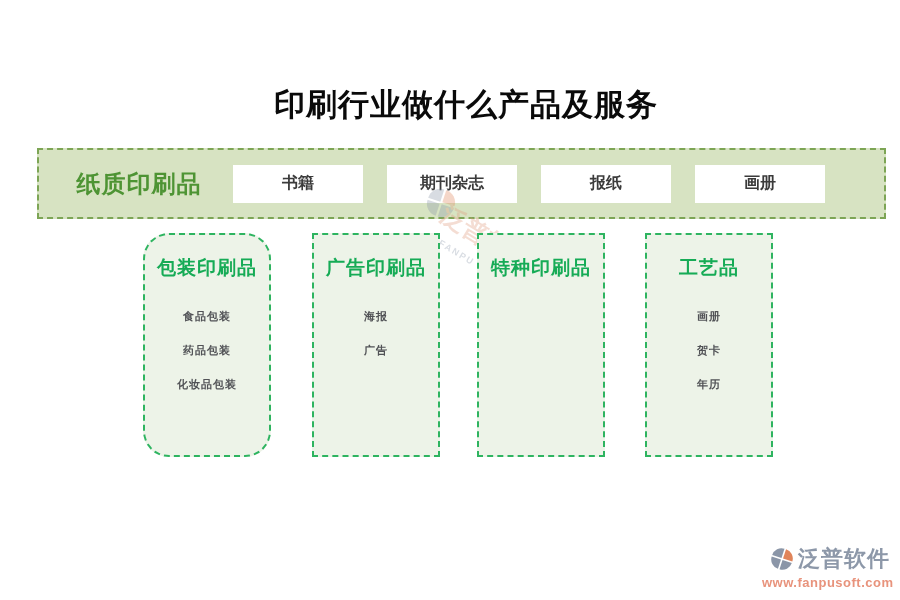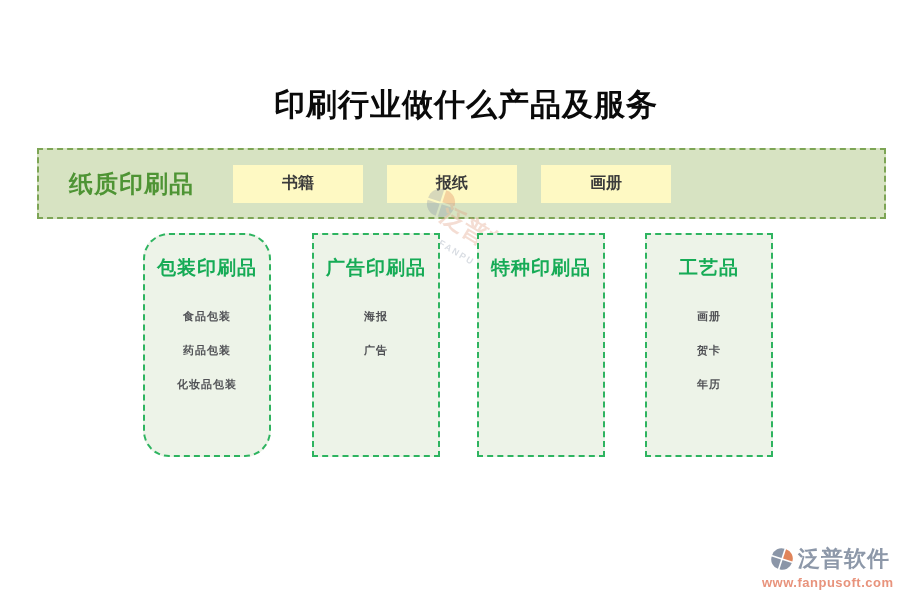--- a/index.html
+++ b/index.html
@@ -15,29 +15,29 @@
   }
   .page-title{
     position:absolute;top:68px;left:0;width:100%;
     text-align:center;font-size:31px;font-weight:bold;color:var(--title-text);
     margin:16px;letter-spacing:1px;
   }
   
   .band{
     position:absolute;left:37px;top:148px;width:845px;height:67px;
     background:var(--band-bg);border:2px dashed var(--band-border);
-    display:flex;align-items:center;
+    display:flex;align-items:center;text-align:center;
   }
   .band-label{
     margin-left:30px;width:140px;flex:0 0 auto;
     font-size:24px;font-weight:bold;color:var(--band-label);letter-spacing:1px;
   }
   .band-buttons{flex:1;display:flex;align-items:center;}
   .band-btn{
-    width:130px;height:38px;margin-left:24px;background:#fef9c3;
+    width:130px;height:38px;margin-left:24px;background:#ffffff;
     display:flex;align-items:center;justify-content:center;
     font-size:16px;font-weight:bold;color:var(--btn-text);cursor:pointer;
   }
   
   .watermark{position:absolute;left:424px;top:182px;width:130px;height:120px;opacity:.33;pointer-events:none;}
   .watermark .wm-logo{position:absolute;left:0;top:4px;}
   .watermark .wm-text{
     position:absolute;left:28px;top:16px;font-size:25px;font-weight:bold;
     color:#e09a7d;transform:rotate(31deg);transform-origin:left top;white-space:nowrap;
   }
@@ -73,20 +73,21 @@
 <body>
 
 <div class="page">
 
   <h1 class="page-title">印刷行业做什么产品及服务</h1>
 
   <div class="band">
     <span class="band-label">纸质印刷品</span>
     <div class="band-buttons">
       <div class="band-btn">书籍</div>
+      <div class="band-btn">期刊杂志</div>
       <div class="band-btn">报纸</div>
       <div class="band-btn">画册</div>
     </div>
   </div>
 
   <div class="watermark">
     <svg class="wm-logo" width="34" height="34" viewBox="0 0 32 32">
       <g transform="rotate(18 16 16)">
         <path d="M15 15 L15 3 A12 12 0 0 0 3 15 Z" fill="#8b96a8"></path>
         <path d="M17 15 L17 3 A12 12 0 0 1 29 15 Z" fill="#e0845a"></path>

